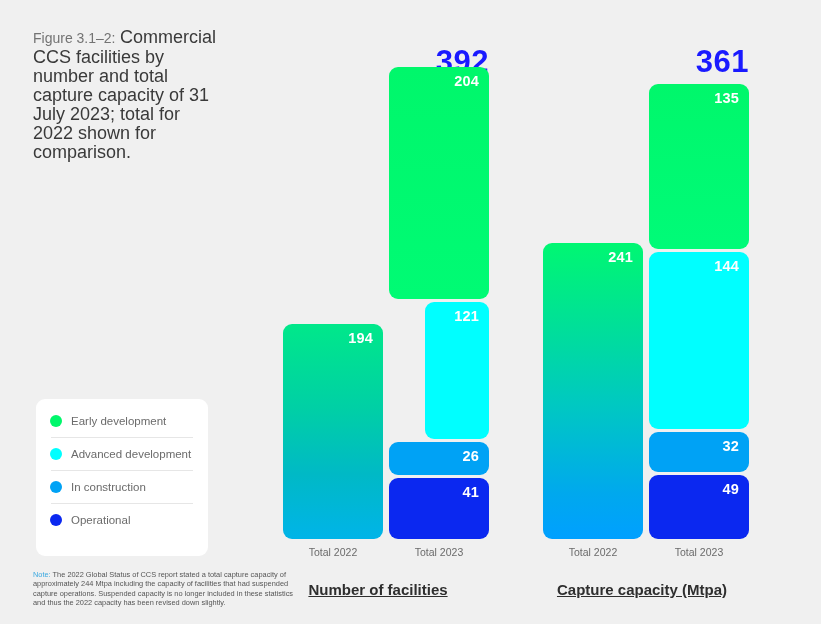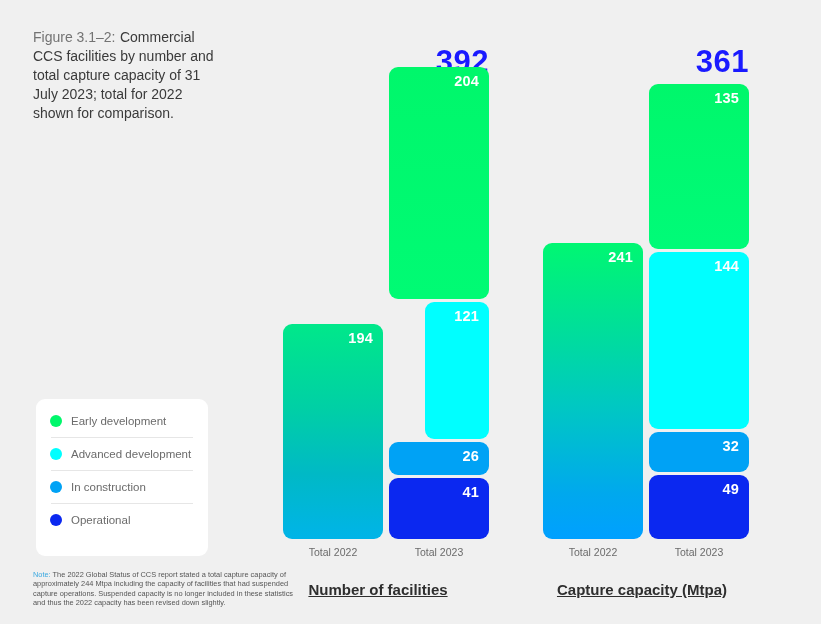--- a/index.html
+++ b/index.html
@@ -23,21 +23,21 @@
     width: 185px;
   }
   #caption .fig-label {
     color: #737373;
     font-size: 14px;
     line-height: 19px;
     font-weight: 400;
   }
   #caption .fig-text {
     color: #3a3a3a;
-    font-size: 14px;
+    font-size: 18px;
     line-height: 19px;
   }
 
   
   #legend {
     position: absolute;
     left: 36px;
     top: 399px;
     width: 172px;
     background: #ffffff;

